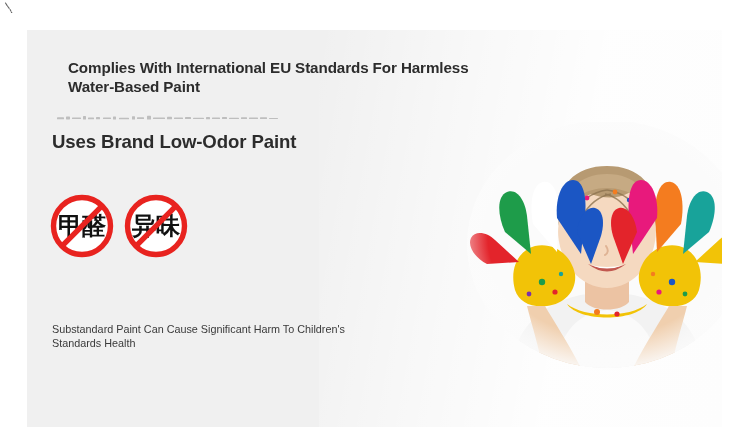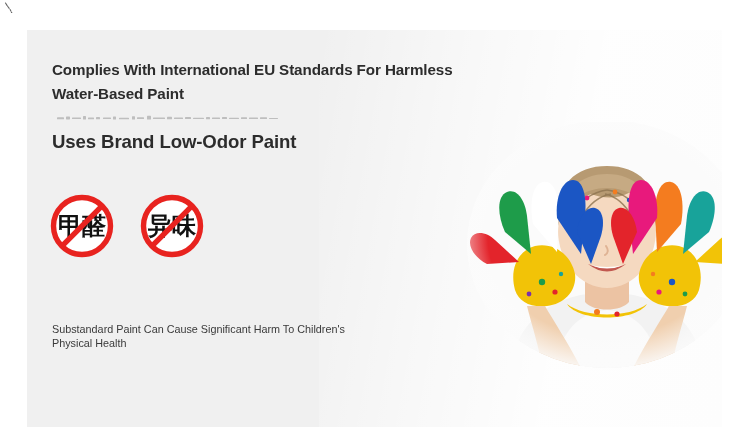--- a/index.html
+++ b/index.html
@@ -61,24 +61,24 @@
 
   .headline-lg {
     position: absolute;
     color: #2c2c2c;
     font-weight: bold;
     letter-spacing: -0.1px;
   }
 
   #claim-eu {
     top: 28px;
-    left: 0;
+    left: 16px;
     width: 440px;
     font-size: 15.2px;
-    line-height: 24px;
+    line-height: 19px;
   }
 
   #claim-lowodor {
     top: 88px;
     left: 0;
     width: 420px;
     font-size: 18.6px;
     line-height: 23px;
     margin-top: 12px;
   }
@@ -93,21 +93,21 @@
     pointer-events: none;
     opacity: .38;
   }
 
   
   #prohibition-row {
     position: absolute;
     left: 22px;
     top: 163px;
     display: flex;
-    gap: 24px;
+    gap: 8px;
     z-index: 3;
   }
   .ban-sign {
     width: 66px;
     height: 66px;
     position: relative;
   }
   .ban-sign svg { display: block; }
 
   
@@ -179,21 +179,21 @@
         <rect x="174" y="3.8" width="10" height="1.3" rx="0.5"></rect>
         <rect x="186" y="3.2" width="6" height="1.9" rx="0.5"></rect>
         <rect x="194" y="3.6" width="9" height="1.5" rx="0.5"></rect>
         <rect x="205" y="3.3" width="7" height="1.7" rx="0.5"></rect>
         <rect x="214" y="3.9" width="9" height="1.2" rx="0.5"></rect>
       </g>
     </svg>
 
     <div class="headline-lg" id="claim-lowodor">Uses Brand Low-Odor Paint</div>
 
-    <div id="warn-small">Substandard Paint Can Cause Significant Harm To Children's Physical Health</div>
+    <div id="warn-small">Substandard Paint Can Cause Significant Harm To Children's Standards Health</div>
 
   </div>
 
   <div id="prohibition-row">
 
     <div class="ban-sign">
       <svg viewBox="0 0 66 66" width="66" height="66">
         <circle cx="33" cy="33" r="28.5" fill="#ffffff"></circle>
         <text x="33" y="40.5" text-anchor="middle" font-family="'DejaVu Sans', sans-serif" font-size="24" font-weight="bold" fill="#111111">甲醛</text>
         <circle cx="33" cy="33" r="28.5" fill="none" stroke="#e8231f" stroke-width="5.4"></circle>

